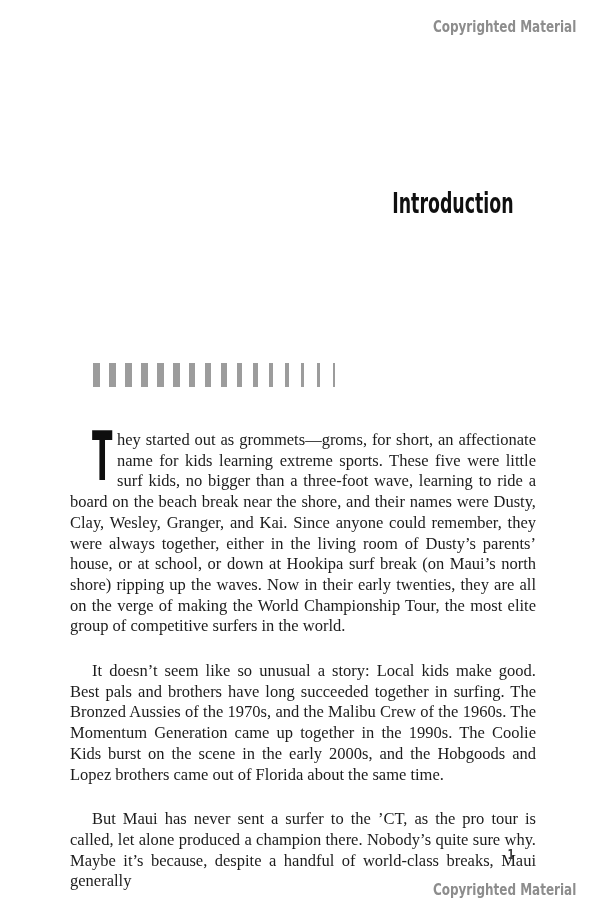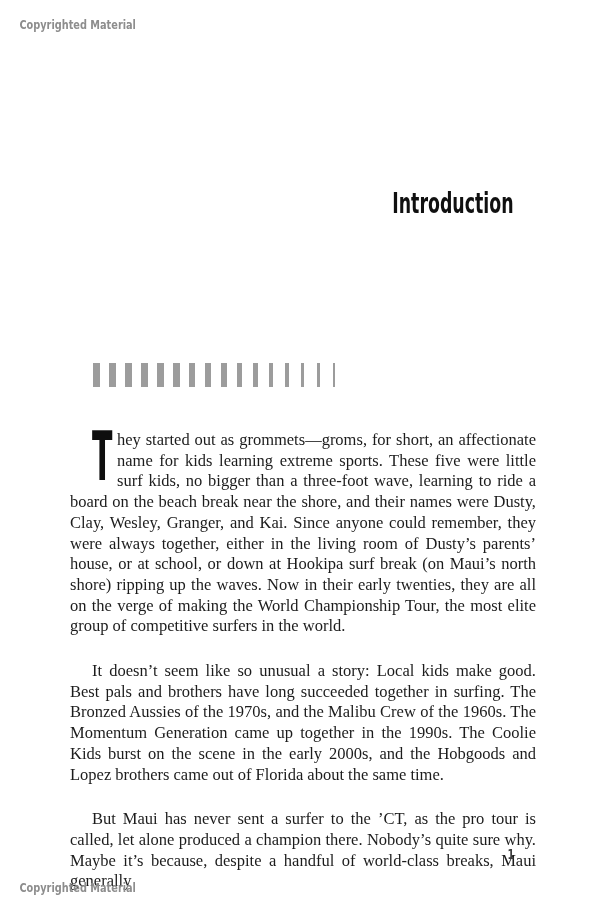--- a/index.html
+++ b/index.html
@@ -13,24 +13,24 @@
     height: 914px;
     background: #ffffff;
     overflow: hidden;
   }
 
   
   .copyright {
     position: absolute;
     left: 0;
     right: 0;
-    text-align: left;
+    text-align: right;
     font-family: "DejaVu Sans", "Liberation Sans", sans-serif;
     font-weight: bold;
-    font-size: 13px;
+    font-size: 16px;
     color: #8d8d8d;
     letter-spacing: 0;
   }
   .copyright.top    { top: 17px; }
   .copyright.bottom { top: 880px; }
   .copyright .cond {
     display: inline-block;
     transform: scaleX(0.75);
     transform-origin: 50% 50%;
     white-space: nowrap;

